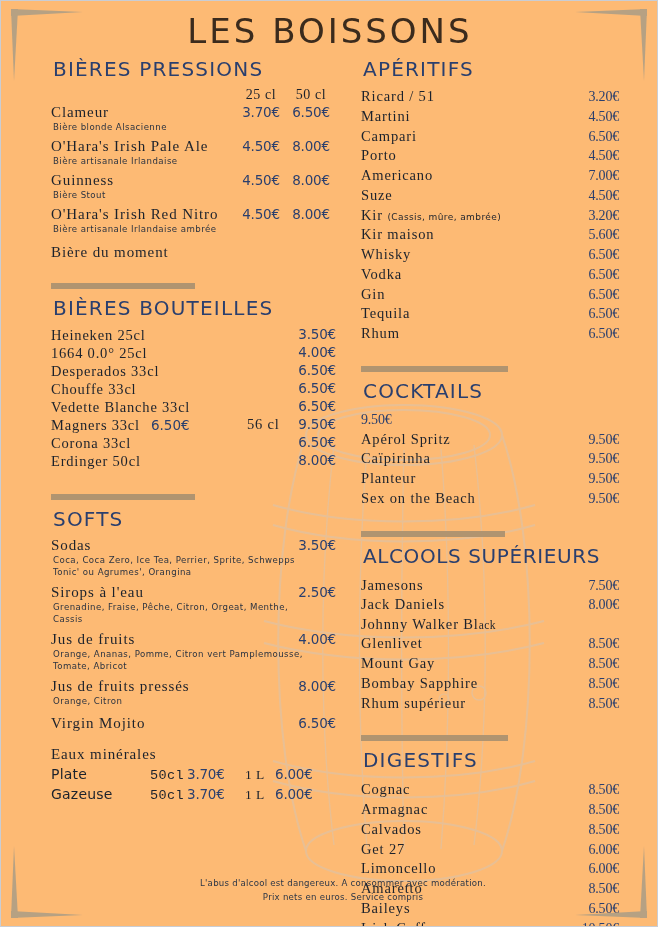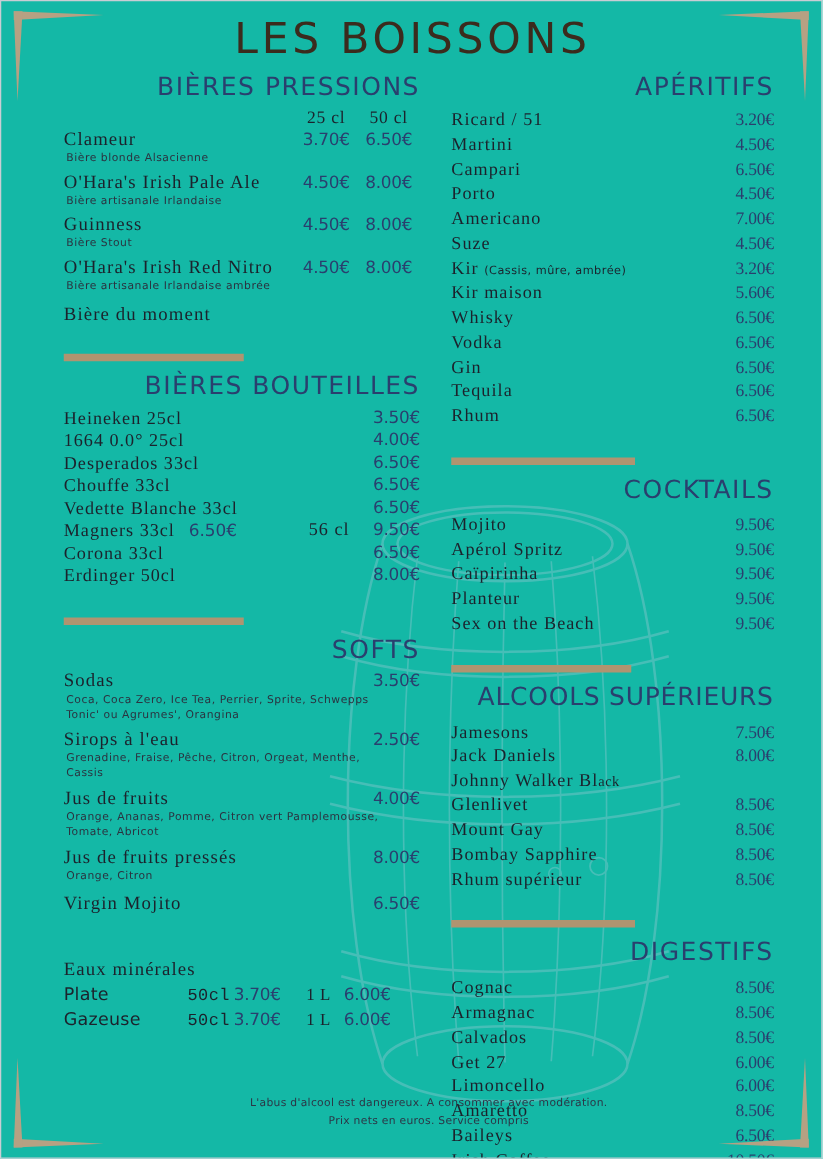--- a/index.html
+++ b/index.html
@@ -7,21 +7,21 @@
     padding: 0;
     background: #ffffff;
   }
   body {
     font-family: "Liberation Serif", serif;
   }
   #page {
     position: relative;
     width: 658px;
     height: 927px;
-    background: #14b8a6;
+    background: #fdba74;
     overflow: hidden;
     box-sizing: border-box;
     border: 1px solid #c9cdd4;
   }
 
   
   #watermark {
     position: absolute;
     left: 238px;
     top: 392px;
@@ -87,21 +87,20 @@
   .rule.w-mid   { width: 147px; }
   .rule.w-long  { width: 144px; }
   .sec-title {
     font-family: "DejaVu Sans", sans-serif;
     font-size: 20px;
     font-weight: 400;
     letter-spacing: 1.2px;
     color: #2a3f6e;
     margin: 0 0 6px 2px;
     white-space: nowrap;
-    text-align: right;
   }
   .sec-title.tight { letter-spacing: 0.6px; }
 
   
   .rows { position: relative; }
   .sub {
     font-family: "DejaVu Sans", sans-serif;
     font-size: 8.6px;
     color: #2b3340;
     letter-spacing: 0.45px;
@@ -471,21 +470,21 @@
         </div>
 
         <div class="soft-item" style="margin-top:8px;">
           <div class="soft-head">
             <span class="soft-name">Virgin Mojito</span>
             <span class="soft-price">6.50€</span>
           </div>
         </div>
       </div>
 
-      <div class="eaux" style="margin-top:36px;">
+      <div class="eaux" style="margin-top:14px;">
         <div class="eaux-title">Eaux minérales</div>
         <div class="eaux-row">
           <span class="eaux-name">Plate</span>
           <span class="eaux-v">50cl</span>
           <span class="eaux-p">3.70€</span>
           <span class="eaux-v2">1 L</span>
           <span class="eaux-p2">6.00€</span>
         </div>
         <div class="eaux-row">
           <span class="eaux-name">Gazeuse</span>
@@ -556,21 +555,20 @@
             <span class="simple-price">6.50€</span>
           </div>
         </div>
       </div>
 
       <div class="section" style="margin-top:22px;">
         <div class="rule w-mid"></div>
         <div class="sec-title">COCKTAILS</div>
         <div class="rows" style="margin-top:8px;">
           <div class="simple-row">
-            <span class="simple-name">Mojito</span>
             <span class="simple-price">9.50€</span>
           </div>
           <div class="simple-row">
             <span class="simple-name">Apérol  Spritz</span>
             <span class="simple-price">9.50€</span>
           </div>
           <div class="simple-row">
             <span class="simple-name">Caïpirinha</span>
             <span class="simple-price">9.50€</span>
           </div>

